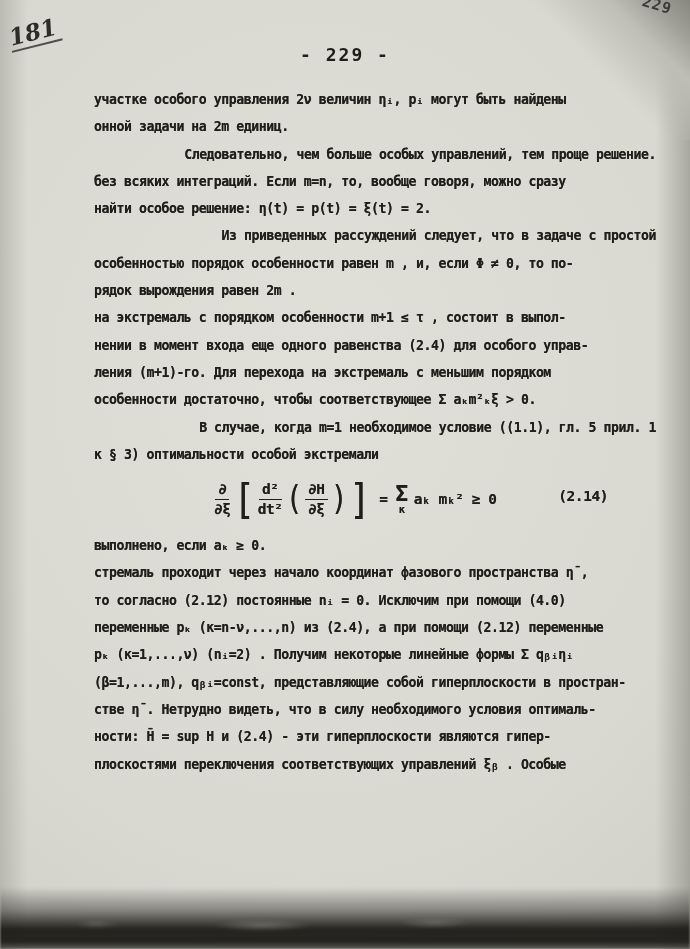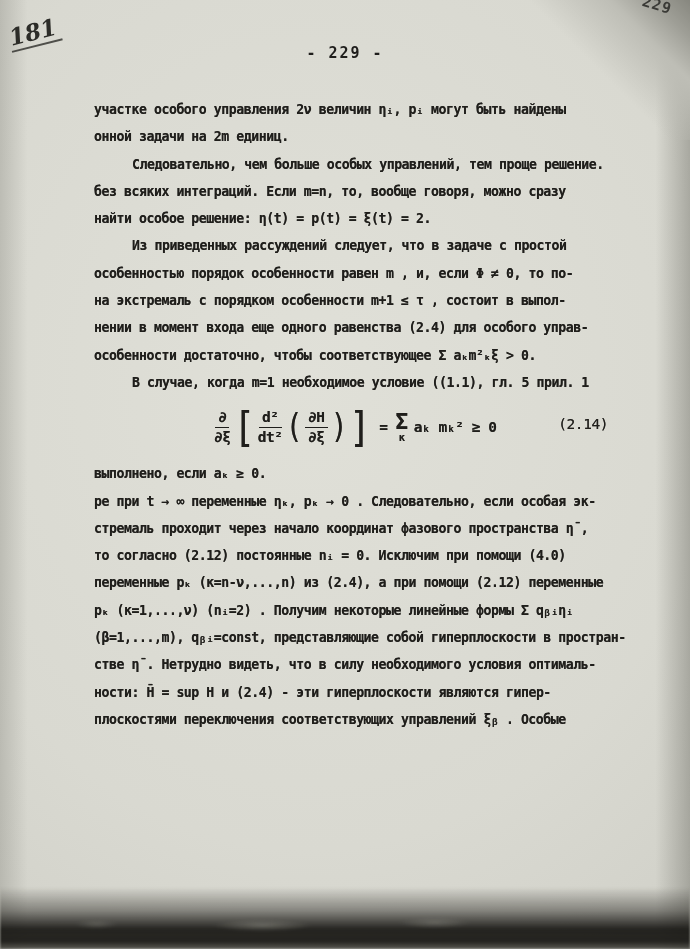--- a/index.html
+++ b/index.html
@@ -46,42 +46,42 @@
     color: #2c2c28;
     transform: rotate(-14deg);
     border-bottom: 2px solid rgba(44,44,40,0.8);
     padding: 0 3px 0 1px;
   }
   .page-number-header {
     position: absolute;
     top: 44px; left: 0;
     width: 100%;
     text-align: center;
-    font-size: 15px;
+    font-size: 18px;
     font-weight: 700;
     color: #1f1e1c;
     letter-spacing: 2px;
   }
   .text-body {
     position: absolute;
-    top: 96px;
+    top: 86px;
     left: 94px;
     width: 562px;
     color: #1f1e1b;
     font-size: 13.2px;
     font-weight: 700;
     letter-spacing: -0.45px;
     text-shadow: 0 0 0.5px rgba(31,30,27,0.7);
   }
   .text-line {
     line-height: 27.3px;
     white-space: nowrap;
     height: 27.3px;
   }
-  .text-line.indent { padding-left: 38px; }
+  .text-line.indent { padding-left: 38px; text-align: right; }
   
   .equation-row {
     display: flex;
     align-items: center;
     height: 58px;
     padding-left: 118px;
     position: relative;
     font-size: 14.5px;
     margin: 2px 0 4px 0;
   }
@@ -118,21 +118,21 @@
     align-items: center;
     line-height: 1;
     margin-right: 6px;
   }
   .sum .sigma { font-size: 21px; font-weight: 700; }
   .sum .sub { font-size: 10.5px; margin-top: -1px; }
   .equation-number {
     position: absolute;
     right: 48px;
     top: 18px;
-    font-weight: 400;
+    font-weight: 700;
   }
   
   .bottom-shadow {
     position: absolute;
     left: 0; bottom: 0;
     width: 100%; height: 62px;
     background:
       radial-gradient(ellipse 70px 9px at 38% 62%, rgba(205,205,192,0.30), rgba(205,205,192,0) 70%),
       radial-gradient(ellipse 50px 8px at 63% 58%, rgba(205,205,192,0.22), rgba(205,205,192,0) 70%),
       radial-gradient(ellipse 30px 7px at 14% 60%, rgba(205,205,192,0.18), rgba(205,205,192,0) 70%),
@@ -162,24 +162,27 @@
   <div class="text-body">
 
     <div id="lines-before">
         <div class="text-line">участке особого управления 2ν величин ηᵢ, pᵢ могут быть найдены</div>
         <div class="text-line">онной задачи на 2m единиц.</div>
         <div class="text-line indent">Следовательно, чем больше особых управлений, тем проще решение.</div>
         <div class="text-line">без всяких интеграций. Если m=n, то, вообще говоря, можно сразу</div>
         <div class="text-line">найти особое решение: η(t) = p(t) = ξ(t) = 2.</div>
         <div class="text-line indent">Из приведенных рассуждений следует, что в задаче с простой</div>
         <div class="text-line">особенностью порядок особенности равен m , и, если Φ ≠ 0, то по-</div>
+        <div class="text-line">рядок вырождения равен 2m .</div>
         <div class="text-line">на экстремаль с порядком особенности m+1 ≤ τ , состоит в выпол-</div>
         <div class="text-line">нении в момент входа еще одного равенства (2.4) для особого управ-</div>
+        <div class="text-line">ления (m+1)-го. Для перехода на экстремаль с меньшим порядком</div>
         <div class="text-line">особенности достаточно, чтобы соответствующее Σ aₖm²ₖξ &gt; 0.</div>
         <div class="text-line indent">В случае, когда m=1 необходимое условие ((1.1), гл. 5 прил. 1</div>
+        <div class="text-line">к § 3) оптимальности особой экстремали</div>
       </div>
 
     <div class="equation-row">
       <span class="frac">
         <span class="num">∂</span>
         <span class="den">∂ξ</span>
       </span>
       <span class="big-delim">[</span>
       <span class="frac">
         <span class="num">d²</span>
@@ -196,21 +199,20 @@
       <span class="sum">
         <span class="sigma">Σ</span>
         <span class="sub">κ</span>
       </span>
       <span>aₖ mₖ² ≥ 0</span>
       <span class="equation-number">(2.14)</span>
     </div>
 
     <div id="lines-after">
         <div class="text-line">выполнено, если aₖ ≥ 0.</div>
-        <div class="text-line">ре при t → ∞ переменные ηₖ, pₖ → 0 . Следовательно, если особая эк-</div>
         <div class="text-line">стремаль проходит через начало координат фазового пространства η̄ ,</div>
         <div class="text-line">то согласно (2.12) постоянные nᵢ = 0. Исключим при помощи (4.0)</div>
         <div class="text-line">переменные pₖ (κ=n-ν,...,n) из (2.4), а при помощи (2.12) переменные</div>
         <div class="text-line">pₖ (κ=1,...,ν) (nᵢ=2) . Получим некоторые линейные формы Σ qᵦᵢηᵢ</div>
         <div class="text-line">(β=1,...,m), qᵦᵢ=const, представляющие собой гиперплоскости в простран-</div>
         <div class="text-line">стве η̄ . Нетрудно видеть, что в силу необходимого условия оптималь-</div>
         <div class="text-line">ности: H̄ = sup H    и (2.4) - эти гиперплоскости являются гипер-</div>
         <div class="text-line">плоскостями переключения соответствующих управлений ξᵦ . Особые</div>
       </div>
 

